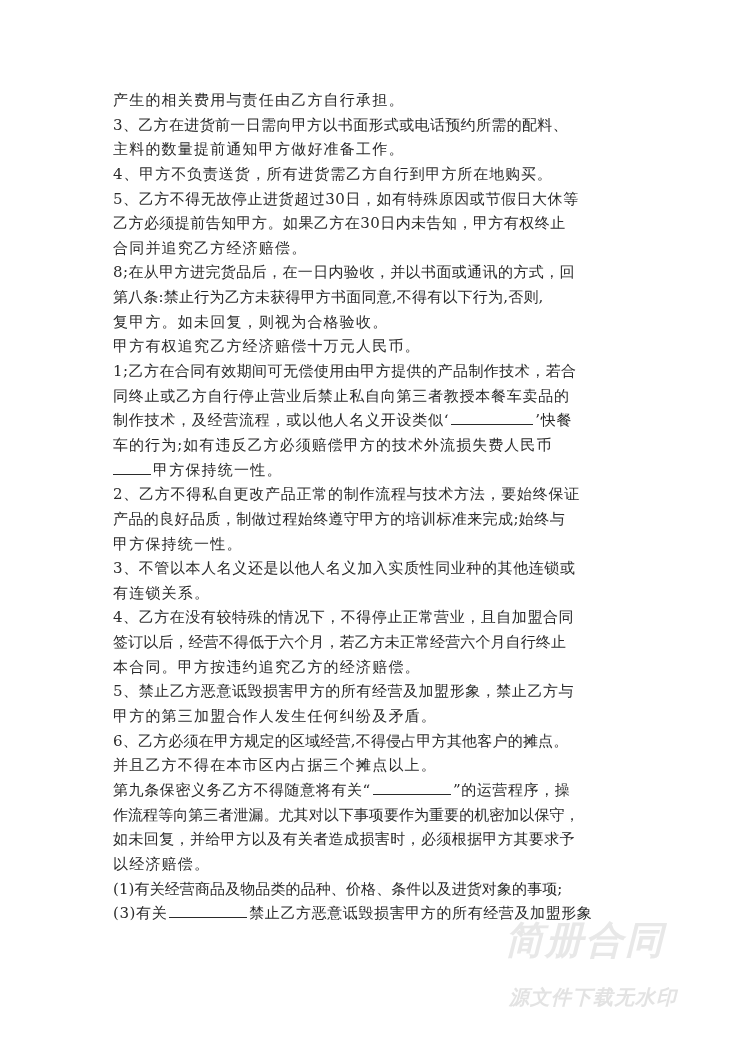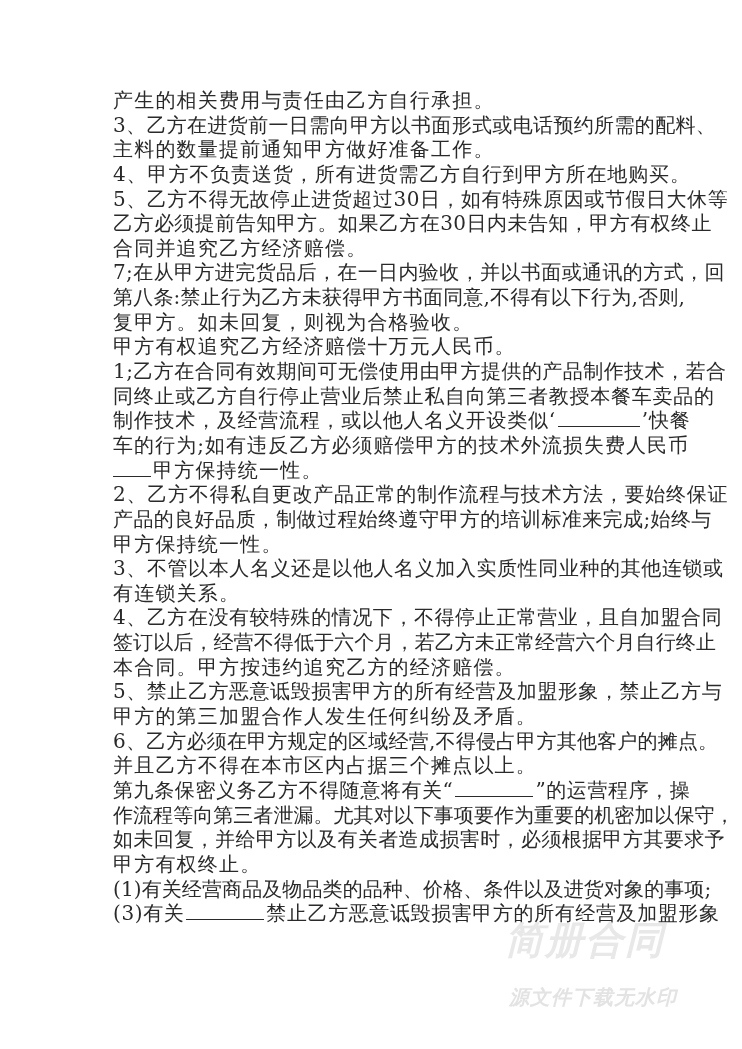--- a/index.html
+++ b/index.html
@@ -19,21 +19,21 @@
     width: 742px;
     height: 1049px;
     background: #ffffff;
   }
   .content {
     position: absolute;
     left: 113px;
     top: 88px;
     width: 530px;
     font-family: "DejaVu Serif", "Liberation Serif", serif;
-    font-size: 20px;
+    font-size: 15px;
     line-height: 24.65px;
     color: #2a2a2a;
   }
   .line {
     white-space: nowrap;
     height: 24.65px;
     letter-spacing: 1.2px;
   }
   .blank {
     display: inline-block;
@@ -78,21 +78,21 @@
 
 <div class="page">
   <div class="content">
     <div class="line">产生的相关费用与责任由乙方自行承担。</div>
     <div class="line" style="letter-spacing:0.35px">3、乙方在进货前一日需向甲方以书面形式或电话预约所需的配料、</div>
     <div class="line">主料的数量提前通知甲方做好准备工作。</div>
     <div class="line" style="letter-spacing:0.9px">4、甲方不负责送货，所有进货需乙方自行到甲方所在地购买。</div>
     <div class="line" style="letter-spacing:0.55px">5、乙方不得无故停止进货超过30日，如有特殊原因或节假日大休等</div>
     <div class="line" style="letter-spacing:0.45px">乙方必须提前告知甲方。如果乙方在30日内未告知，甲方有权终止</div>
     <div class="line">合同并追究乙方经济赔偿。</div>
-    <div class="line" style="letter-spacing:0.4px">7;在从甲方进完货品后，在一日内验收，并以书面或通讯的方式，回</div>
+    <div class="line" style="letter-spacing:0.4px">8;在从甲方进完货品后，在一日内验收，并以书面或通讯的方式，回</div>
     <div class="line" style="letter-spacing:0.2px">第八条:禁止行为乙方未获得甲方书面同意,不得有以下行为,否则,</div>
     <div class="line">复甲方。如未回复，则视为合格验收。</div>
     <div class="line">甲方有权追究乙方经济赔偿十万元人民币。</div>
     <div class="line" style="letter-spacing:0.45px">1;乙方在合同有效期间可无偿使用由甲方提供的产品制作技术，若合</div>
     <div class="line" style="letter-spacing:0.75px">同终止或乙方自行停止营业后禁止私自向第三者教授本餐车卖品的</div>
     <div class="line" style="letter-spacing:0.75px">
       <span>制作技术，及经营流程，或以他人名义开设类似‘</span><span class="blank b-long"></span><span>’快餐</span>
     </div>
     <div class="line" style="letter-spacing:1.05px">车的行为;如有违反乙方必须赔偿甲方的技术外流损失费人民币</div>
     <div class="line">
@@ -108,21 +108,21 @@
     <div class="line">本合同。甲方按违约追究乙方的经济赔偿。</div>
     <div class="line" style="letter-spacing:0.55px">5、禁止乙方恶意诋毁损害甲方的所有经营及加盟形象，禁止乙方与</div>
     <div class="line">甲方的第三加盟合作人发生任何纠纷及矛盾。</div>
     <div class="line" style="letter-spacing:0.2px">6、乙方必须在甲方规定的区域经营,不得侵占甲方其他客户的摊点。</div>
     <div class="line">并且乙方不得在本市区内占据三个摊点以上。</div>
     <div class="line" style="letter-spacing:0.6px">
       <span>第九条保密义务乙方不得随意将有关“</span><span class="blank b-med"></span><span>”的运营程序，操</span>
     </div>
     <div class="line" style="letter-spacing:0.05px">作流程等向第三者泄漏。尤其对以下事项要作为重要的机密加以保守，</div>
     <div class="line" style="letter-spacing:0.4px">如未回复，并给甲方以及有关者造成损害时，必须根据甲方其要求予</div>
-    <div class="line">甲方有权终止。</div>
+    <div class="line">以经济赔偿。</div>
     <div class="line" style="letter-spacing:0.1px">(1)有关经营商品及物品类的品种、价格、条件以及进货对象的事项;</div>
     <div class="line" style="letter-spacing:0.6px">
       <span>(3)有关</span><span class="blank b-med"></span><span>禁止乙方恶意诋毁损害甲方的所有经营及加盟形象</span>
     </div>
   </div>
 
   <div class="watermark">
     <div class="wm-title">简册合同</div>
     <div class="wm-sub">源文件下载无水印</div>
   </div>

